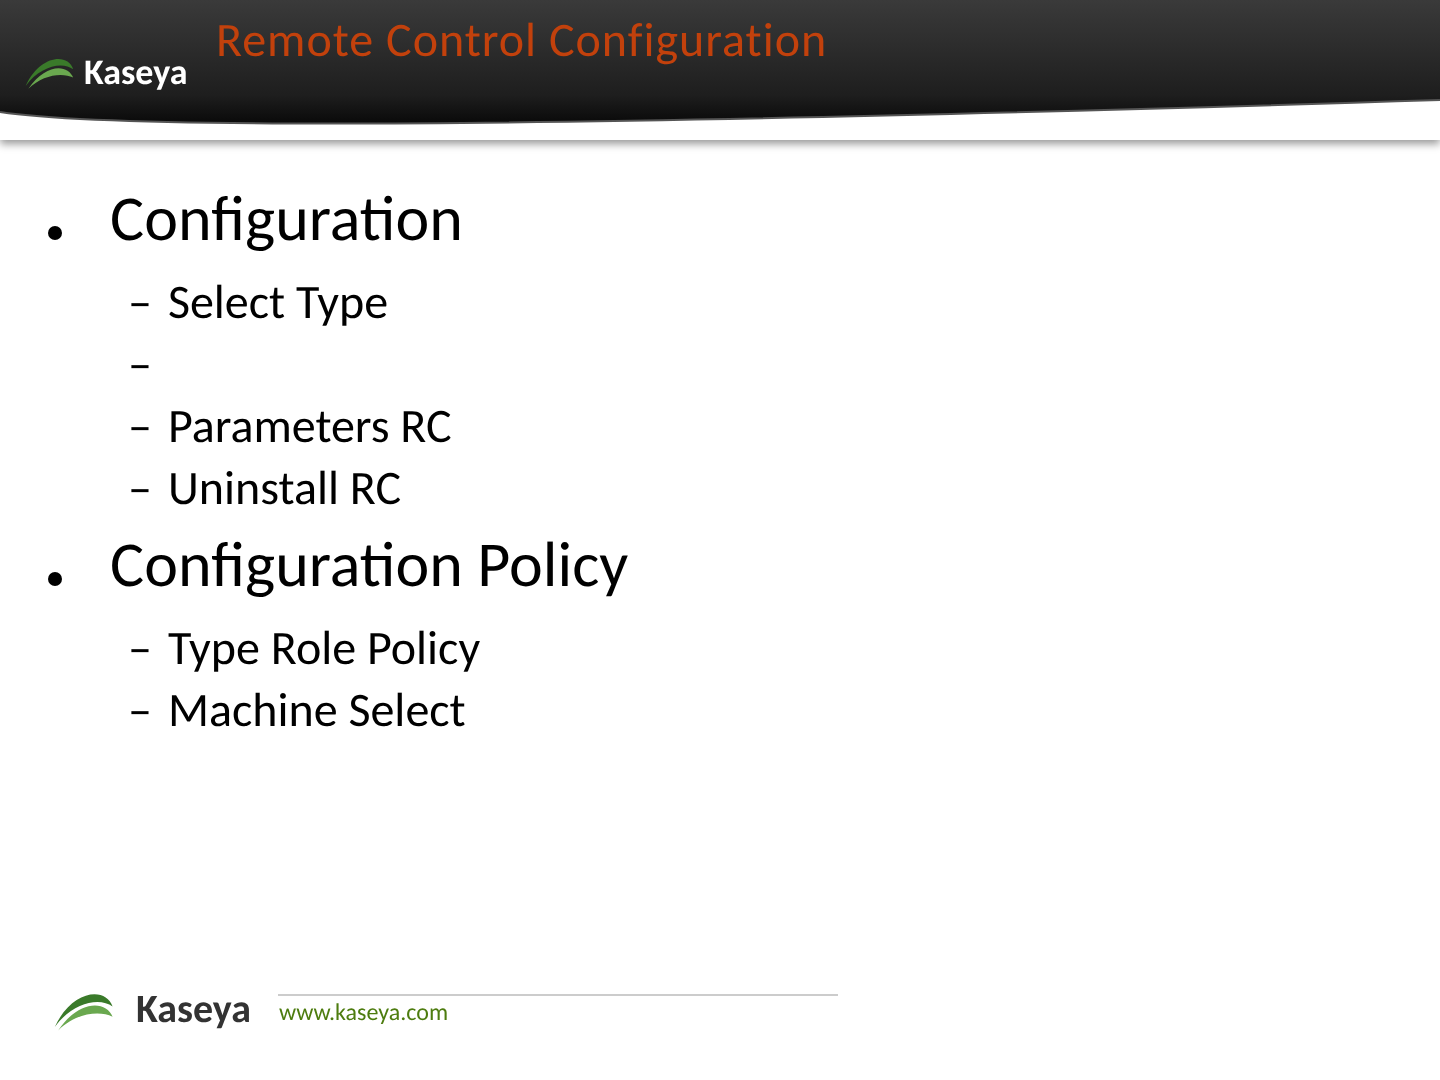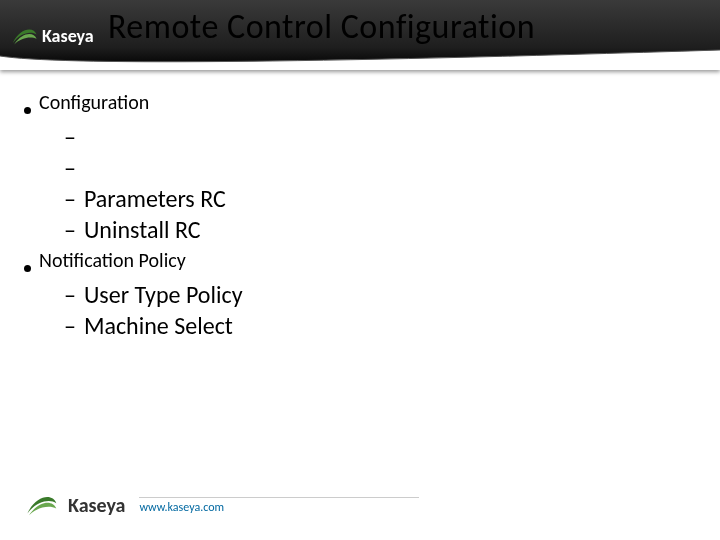--- a/index.html
+++ b/index.html
@@ -1,31 +1,31 @@
 <!DOCTYPE html>
 <html><head>
 <meta charset="utf-8">
 <style>
   html,body{margin:0;padding:0;width:720px;height:540px;font-family:Calibri,Arial,sans-serif;background:#fff;color:#000;overflow:hidden}
   .slide{position:relative;width:720px;height:540px}
   .topbar{position:absolute;left:0;top:0;width:720px;height:68px;background:linear-gradient(#3a3a3a,#1e1e1e 70%,#000);border-bottom:2px solid #444;box-shadow:0 2px 4px rgba(0,0,0,.4)}
   .topbar-logo{position:absolute;left:10px;top:22px;display:flex;align-items:center;gap:4px}
   .topbar-logo .swoosh{width:28px;height:28px}
   .topbar-logo .brand{color:#fff;font-weight:700;font-size:18px}
-  .title{position:absolute;left:108px;top:6px;font-size:34px;color:#000000;font-weight:400;letter-spacing:.5px}
+  .title{position:absolute;left:108px;top:6px;font-size:24px;color:#c2410c;font-weight:400;letter-spacing:.5px}
   .curve-svg{position:absolute;left:0;top:46px;width:720px;height:24px}
   .body{position:absolute;left:24px;top:86px;width:672px}
-  .b1{font-size:20px;margin:4px 0 8px 0;display:flex;align-items:flex-end;gap:8px}
+  .b1{font-size:32px;margin:4px 0 8px 0;display:flex;align-items:center;gap:24px}
   .b1 .dot{width:7px;height:7px;border-radius:50%;background:#000;margin-top:14px;flex:0 0 auto}
   .b2{font-size:24px;margin:2px 0 2px 40px;display:flex;align-items:flex-start;gap:8px}
   .b2 .dash{margin-top:0}
   .footer{position:absolute;left:24px;bottom:18px;display:flex;align-items:center;gap:10px}
   .footer .swoosh{width:34px;height:34px}
   .footer .brand{color:#333;font-weight:700;font-size:20px}
-  .footer .url{color:#0369a1;font-size:12px;border-top:1px solid #ccc;padding-top:2px;margin-left:4px;width:280px}
+  .footer .url{color:#4d7c0f;font-size:12px;border-top:1px solid #ccc;padding-top:2px;margin-left:4px;width:280px}
 </style>
 </head>
 <body>
 
 <div class="slide">
 
   <div class="topbar">
     <div class="topbar-logo">
       <svg class="swoosh" viewBox="0 0 40 40">
         <path d="M4 30 C 14 8, 34 6, 38 18 C 30 12, 14 16, 4 30 Z" fill="#3a7a2a"></path>
@@ -43,40 +43,41 @@
   <div class="title">Remote Control Configuration</div>
 
   <div class="body">
 
     <div class="b1">
       <span class="dot"></span>
       <span>Configuration</span>
     </div>
     <div class="b2">
         <span class="dash">–</span>
+        <span>Select Type</span>
       </div>
     <div class="b2">
         <span class="dash">–</span>
       </div>
     <div class="b2">
         <span class="dash">–</span>
         <span>Parameters RC</span>
       </div>
     <div class="b2">
         <span class="dash">–</span>
         <span>Uninstall RC</span>
       </div>
 
     <div class="b1">
       <span class="dot"></span>
-      <span>Notification Policy</span>
+      <span>Configuration Policy</span>
     </div>
     <div class="b2">
         <span class="dash">–</span>
-        <span>User Type Policy</span>
+        <span>Type Role Policy</span>
       </div>
     <div class="b2">
         <span class="dash">–</span>
         <span>Machine Select</span>
       </div>
 
   </div>
 
   <div class="footer">
     <svg class="swoosh" viewBox="0 0 40 40">

